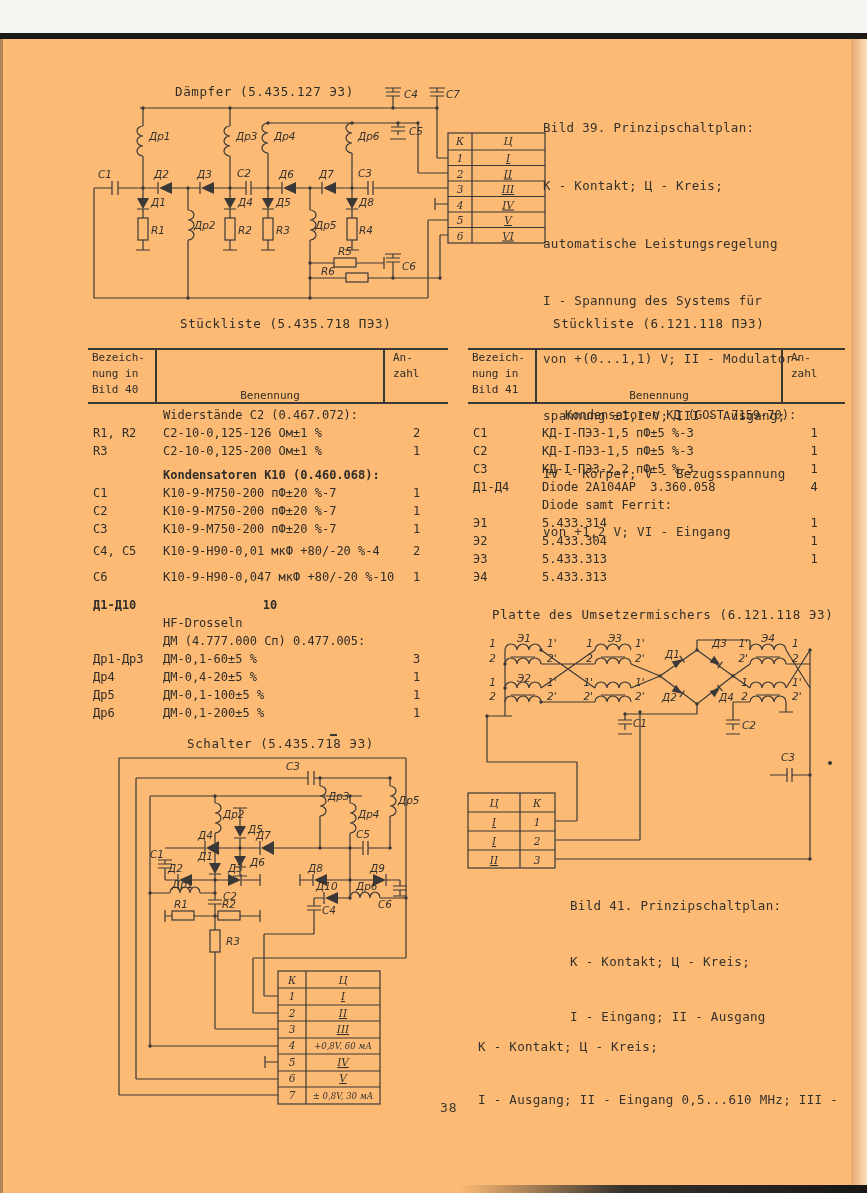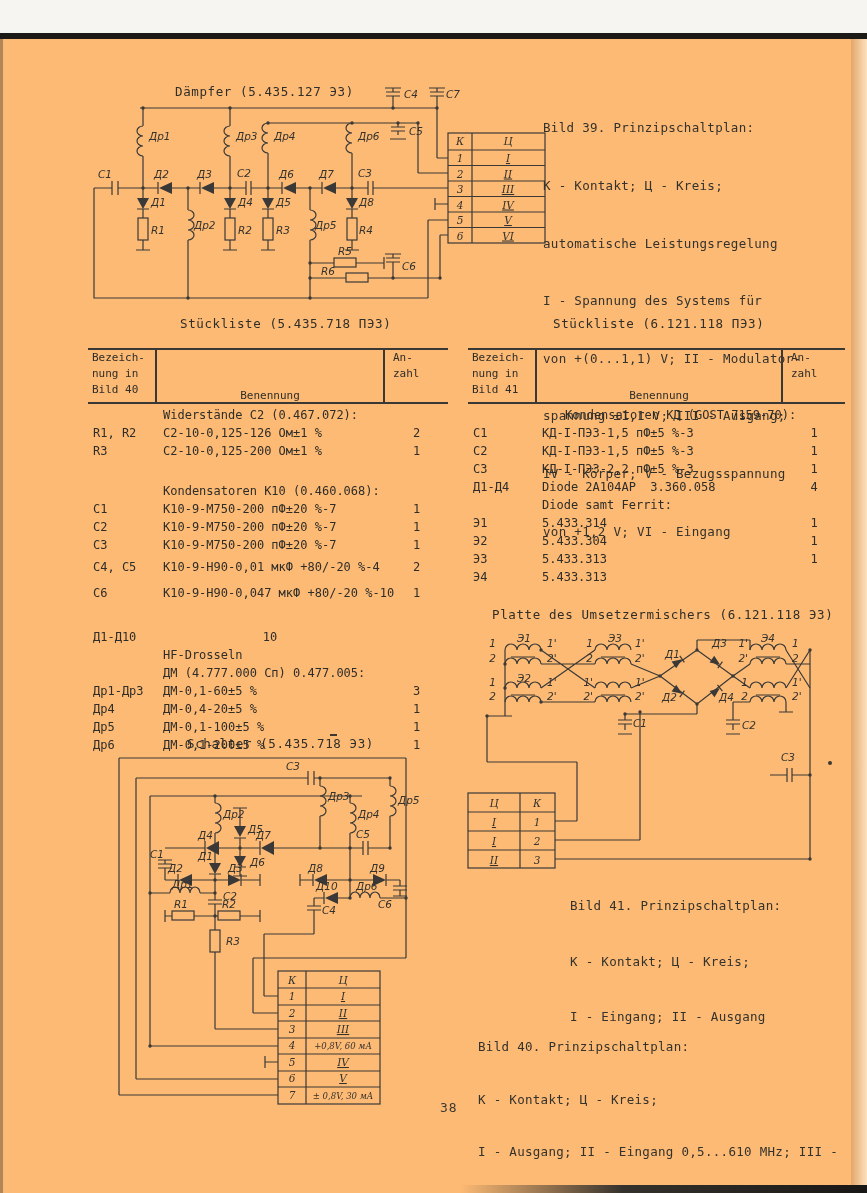--- a/index.html
+++ b/index.html
@@ -28,21 +28,21 @@
                   display:flex; align-items:flex-end; justify-content:center; }
   .stk-head .h3 div { line-height:16px; padding-left:8px; }
   .stk-body { margin-top:2px; }
   .stk-row { display:grid; grid-template-columns:67px 230px 63px; height:18px; line-height:18px; font-size:12px; }
   .stk-right .stk-row { grid-template-columns:67px 248px 62px; }
   .stk-row .rc1 { padding-left:5px; white-space:pre; }
   .stk-row .rc2 { padding-left:8px; white-space:pre; }
   .stk-right .stk-row .rc2 { padding-left:7px; }
   .stk-row .rc3 { text-align:center; }
   .stk-row.tall { height:26px; line-height:26px; }
-  .stk-row.gap { margin-top:22px; }
+  .stk-row.gap { margin-top:6px;font-weight:bold; }
   .stk-row.sect .rc2 { }
   .stk-right .stk-row.sect .rc2 { padding-left:30px; }
 
   svg.circ { position:absolute; overflow:visible; }
   svg.circ path, svg.circ line, svg.circ rect, svg.circ circle { vector-effect:none; }
   .wire { stroke:#3a3937; stroke-width:1.2; fill:none; }
   .dot  { fill:#3a3937; stroke:none; }
   .lbl  { font-style:italic; font-family:"DejaVu Sans", sans-serif; font-size:10.5px; fill:#33322e; }
   .num  { font-style:italic; font-family:"DejaVu Serif", serif; font-size:10.5px; fill:#33322e; }
   .rn   { font-style:italic; font-family:"DejaVu Serif", serif; font-size:10.5px; fill:#33322e; text-decoration:underline; }
@@ -605,21 +605,20 @@
       <text class="lbl" x="198" y="124">Д8</text>
       <text class="lbl" x="260" y="124">Д9</text>
       <text class="lbl" x="206" y="142">Д10</text>
       <text class="lbl" x="246" y="142">Др6</text>
       <text class="lbl" x="212" y="166">С4</text>
       <text class="lbl" x="268" y="160">С6</text>
     </g>
   </svg>
 
   <div class="typew cap" style="left:478px; top:1003px; line-height:17.5px;">
-    <div>Bild 40. Prinzipschaltplan:</div>
     <div>K - Kontakt; Ц - Kreis;</div>
     <div>I - Ausgang; II - Eingang 0,5...610 MHz; III -</div>
     
     
   </div>
 
   <div class="pageno" style="left:440px; top:1100px;">38</div>
 </div>
 
 </body></html>

